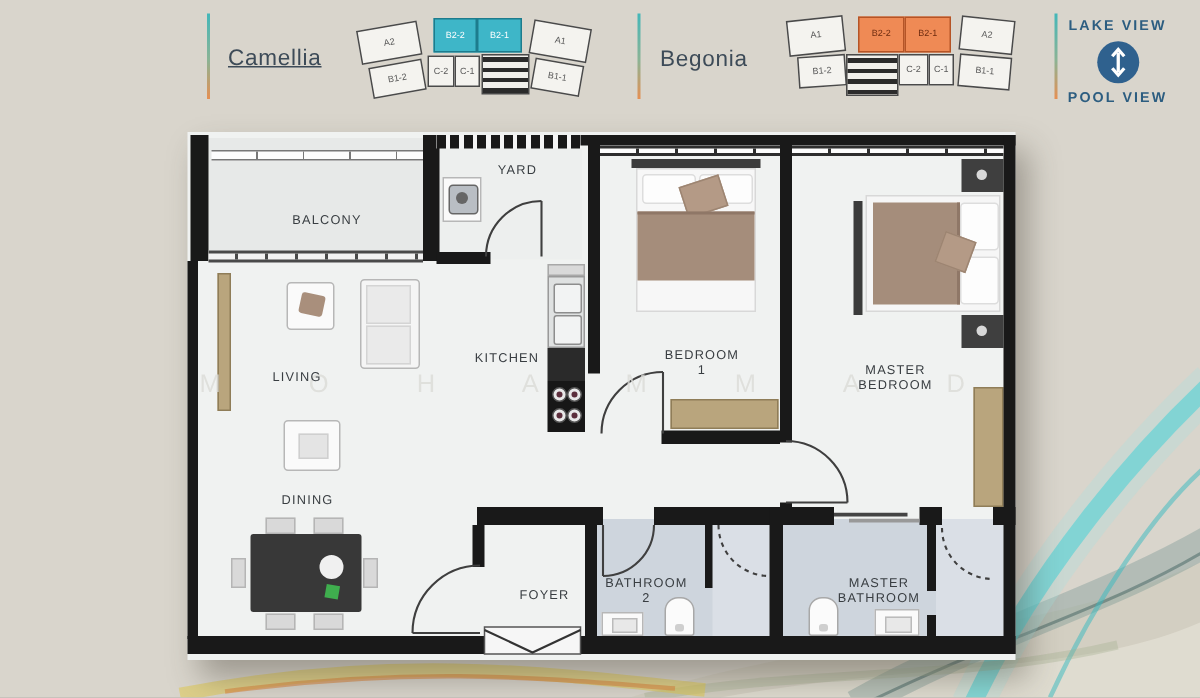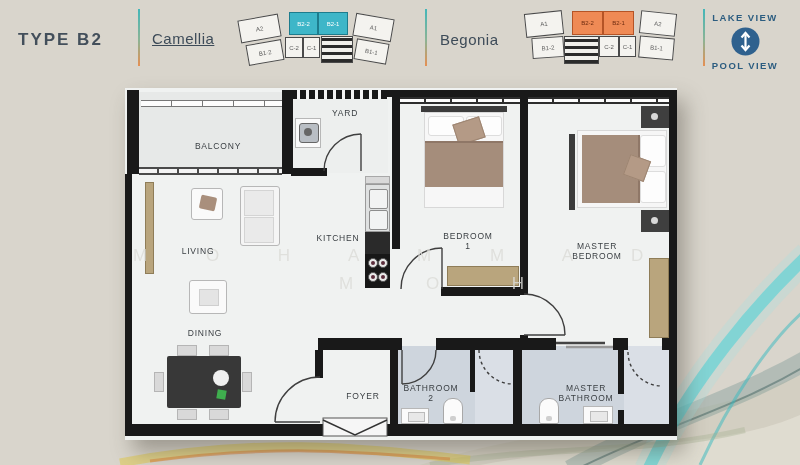--- a/index.html
+++ b/index.html
@@ -40,21 +40,20 @@
     <path d="M 570 470 C 660 420 740 400 815 355" stroke="#6e8f8c" stroke-width="20" fill="none" opacity="0.35"></path>
     <path d="M 575 470 C 665 425 745 405 815 360" stroke="#41625f" stroke-width="2" fill="none" opacity="0.5"></path>
     <path d="M 648 470 C 690 380 760 300 808 255" stroke="#9fe4e2" stroke-width="28" fill="none" opacity="0.25"></path>
     <path d="M 648 470 C 690 380 760 300 808 255" stroke="#52d2d6" stroke-width="12" fill="none" opacity="0.6"></path>
     <path d="M 700 465 C 730 400 770 340 805 310" stroke="#35b9c0" stroke-width="3" fill="none" opacity="0.5"></path>
     <path d="M 430 465 C 540 445 640 455 745 430" stroke="#a3b08f" stroke-width="6" fill="none" opacity="0.35"></path>
     <path d="M 120 463 C 260 436 360 448 470 460" stroke="#e0cb52" stroke-width="9" fill="none" opacity="0.55"></path>
     <path d="M 150 461 C 280 444 360 452 450 459" stroke="#dd8a42" stroke-width="3" fill="none" opacity="0.6"></path>
   </svg>
 
-  <div class="abs type-label" style="left:18px;top:30px;">TYPE B2</div>
 
   <div class="abs vdiv" style="left:138px;top:9px;height:57px;"></div>
 
   <div class="abs tower-name" style="left:152px;top:30px;text-decoration:underline;">Camellia</div>
 
   <div class="abs" style="left:237px;top:4px;width:160px;height:68px;">
     <div class="chip" style="left:2px;top:13px;width:41px;height:23px;transform:rotate(-10deg);">A2</div>
     <div class="chip teal" style="left:52px;top:8px;width:29px;height:23px;">B2-2</div>
     <div class="chip teal" style="left:81px;top:8px;width:30px;height:23px;">B2-1</div>
     <div class="chip" style="left:117px;top:12px;width:39px;height:23px;transform:rotate(10deg);">A1</div>
@@ -235,21 +234,20 @@
         <rect x="198" y="330" width="64" height="18" fill="#f6f6f6" stroke="#555" stroke-width="1"></rect>
         <path d="M 198 332 L 230 347 L 262 332" fill="none" stroke="#333" stroke-width="1.4"></path>
       </g>
       <g>
         <line x1="431" y1="255" x2="480" y2="255" stroke="#444" stroke-width="2.5"></line>
         <line x1="441" y1="259" x2="488" y2="259" stroke="#999" stroke-width="2.5"></line>
       </g>
     </svg>
 
     <div class="wmark" style="left:8px;top:158px;letter-spacing:27px;">M O H A M M A D</div>
-    <div class="wmark" style="left:214px;top:186px;letter-spacing:34px;">M O H</div>
 
     <div class="rlabel" style="left:93px;top:53px;">BALCONY</div>
     <div class="rlabel" style="left:220px;top:20px;">YARD</div>
     <div class="rlabel" style="left:73px;top:158px;">LIVING</div>
     <div class="rlabel" style="left:213px;top:145px;">KITCHEN</div>
     <div class="rlabel" style="left:80px;top:240px;">DINING</div>
     <div class="rlabel" style="left:238px;top:303px;">FOYER</div>
     <div class="rlabel" style="left:343px;top:143px;">
       <div>BEDROOM</div>
       <div>1</div>

